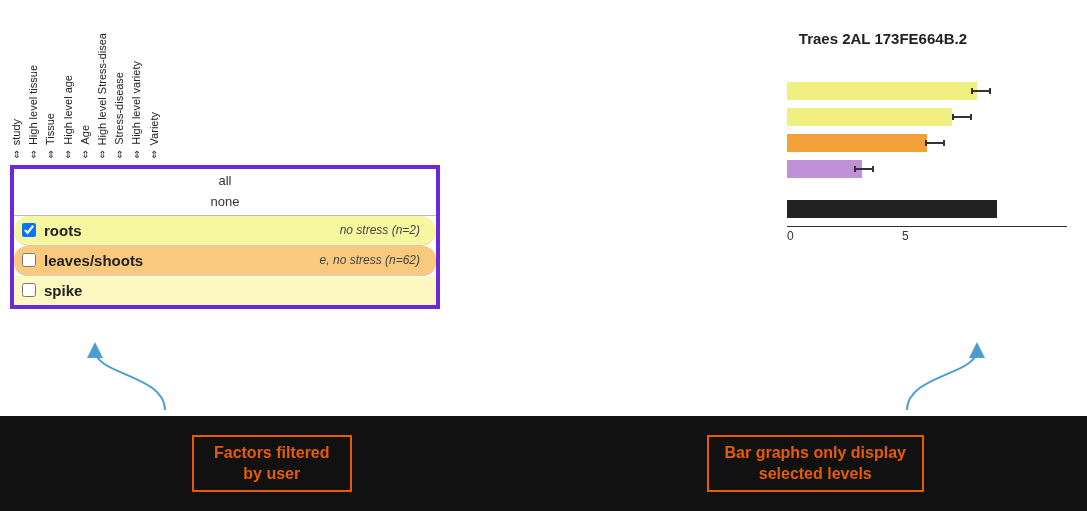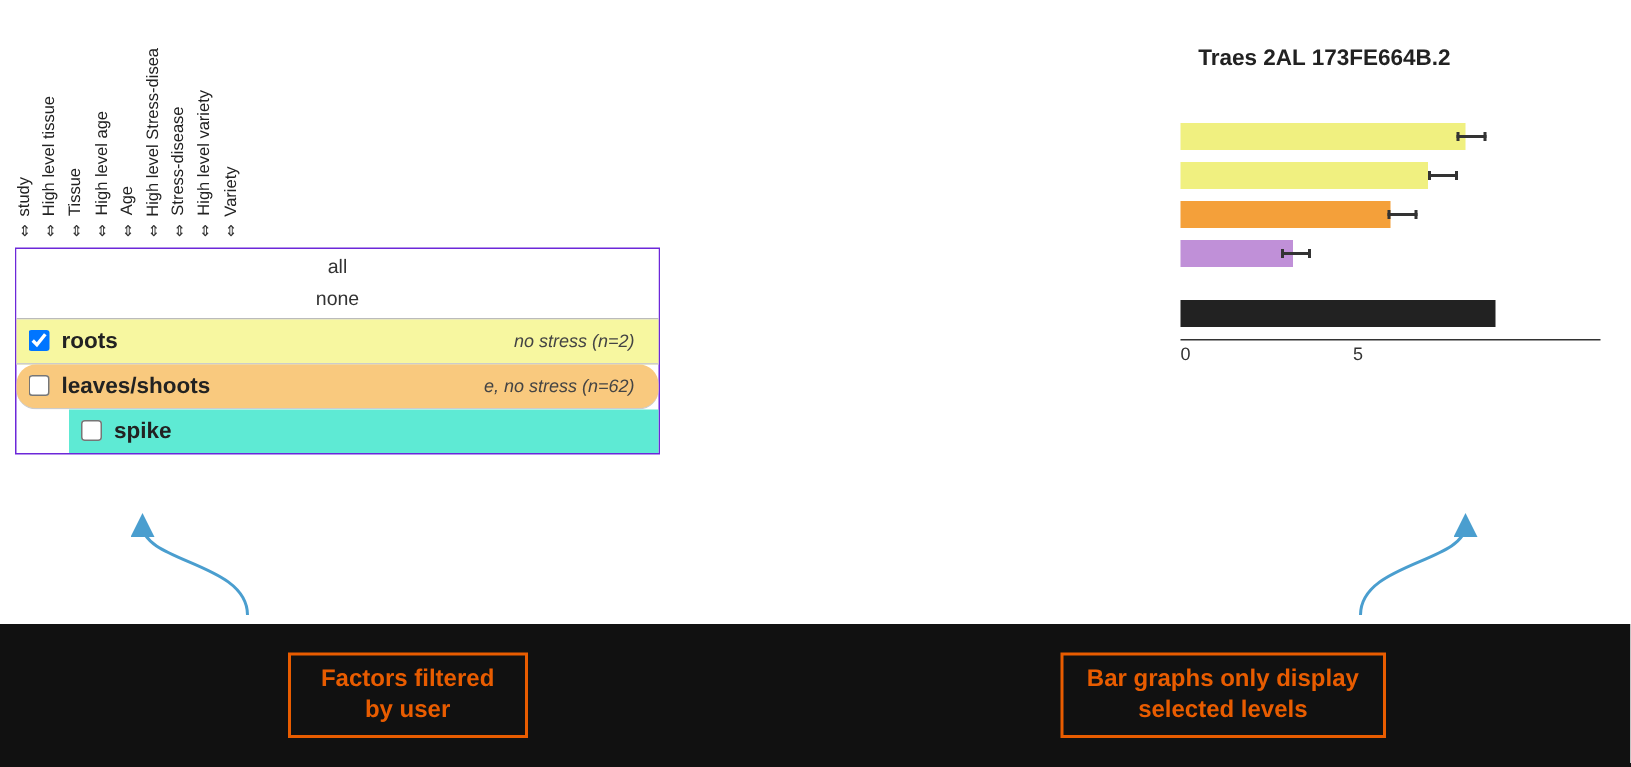--- a/index.html
+++ b/index.html
@@ -48,21 +48,21 @@
       font-size: 10px;
       color: #333;
     }
 
     
     .filter-table {
       position: absolute;
       top: 165px;
       left: 10px;
       width: 430px;
-      border: 1px solid #6d28d9;
+      border: 4px solid #6d28d9;
       background: #fff;
     }
     .filter-header-row {
       display: flex;
       flex-direction: column;
       align-items: center;
       padding: 2px 0;
       border-bottom: 1px solid #bbb;
       background: #fff;
     }
@@ -72,23 +72,23 @@
       line-height: 1.6;
     }
     .filter-row {
       display: flex;
       align-items: center;
       padding: 6px 8px;
       border-bottom: 1px solid #ccc;
       gap: 8px;
     }
     .filter-row:last-child { border-bottom: none; }
-    .filter-row.roots    { background: #f7f7a0; }
+    .filter-row.roots    { background: #f7f7a0; border-radius: 15px; }
     .filter-row.leaves   { background: #f9c97e; border-radius: 13px; }
-    .filter-row.spike    { background: #5eead4; margin-left: 35px; }
+    .filter-row.spike    { background: #fef9c3; }
     .filter-row.grain    { background: #d9b3e8; }
 
     .filter-row input[type=checkbox] {
       width: 14px; height: 14px;
       cursor: pointer;
     }
     .filter-row label {
       font-size: 15px;
       font-weight: bold;
       color: #222;

